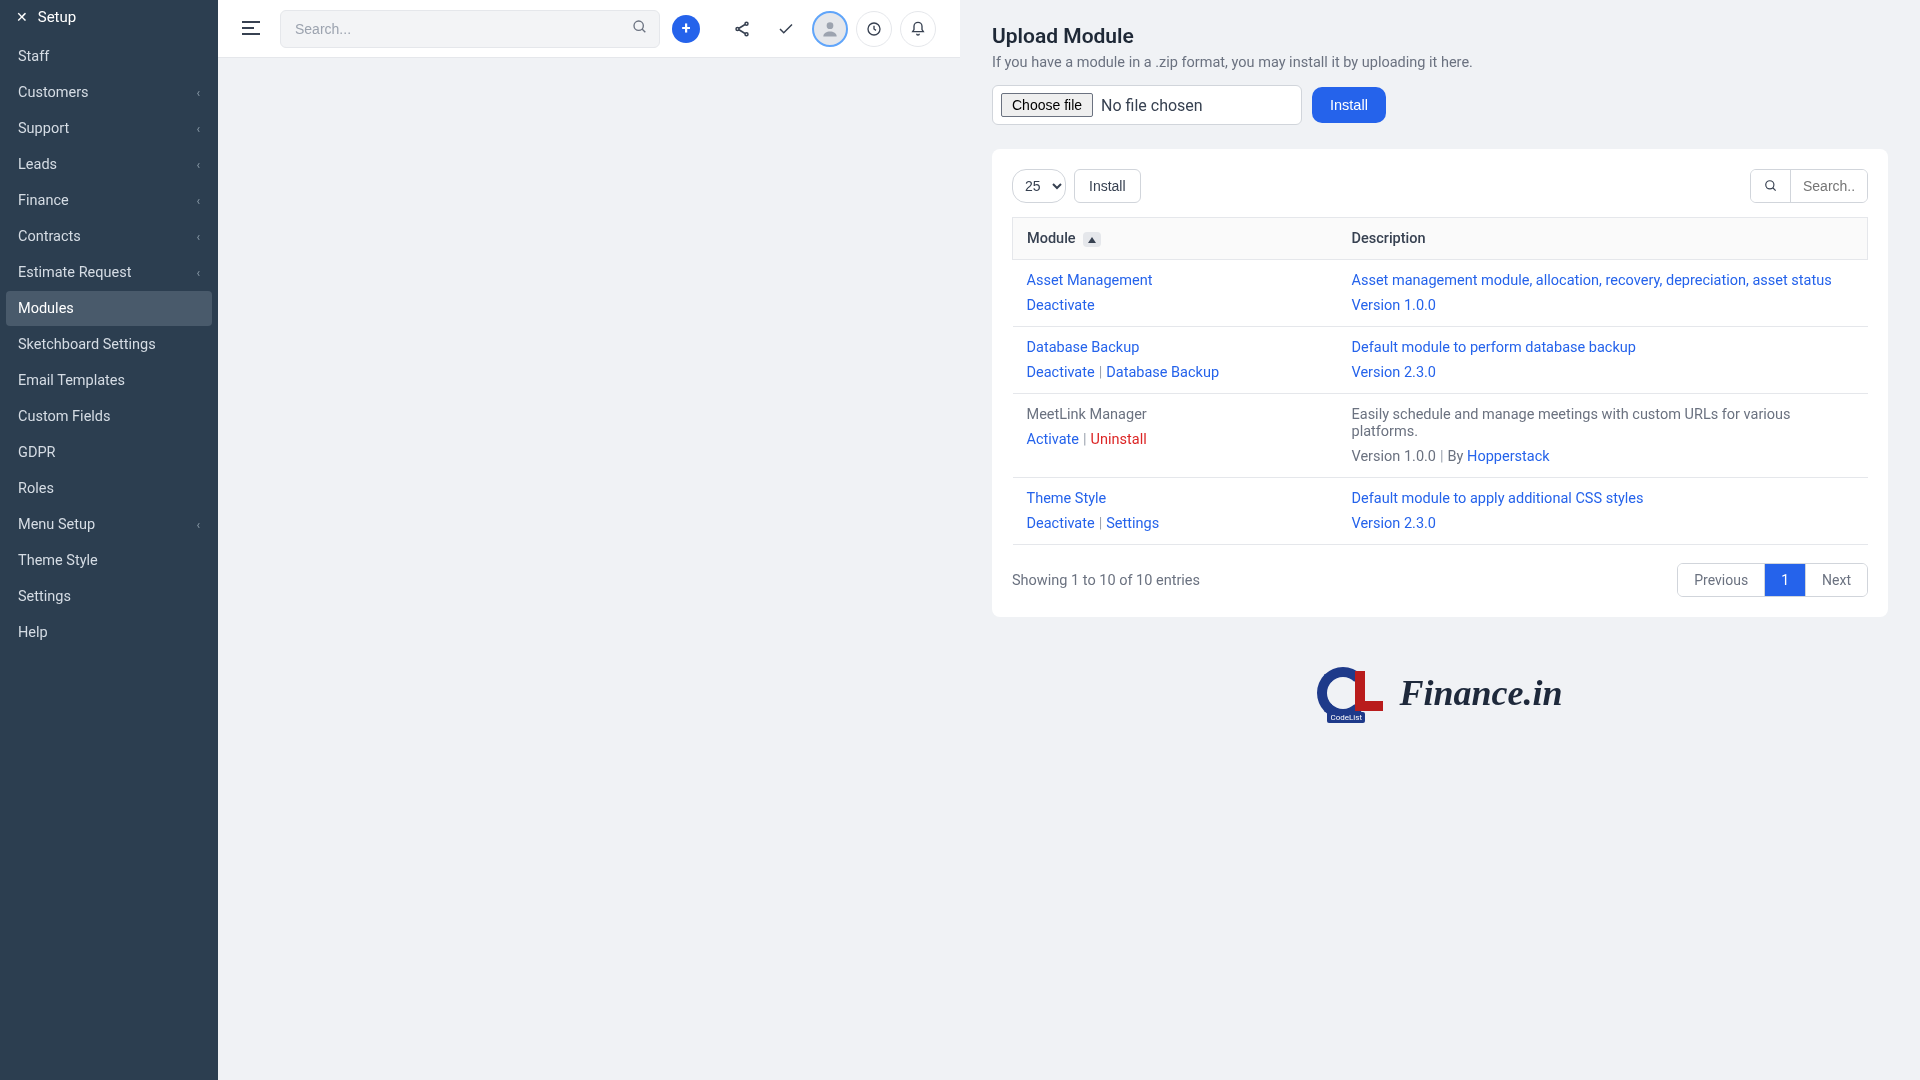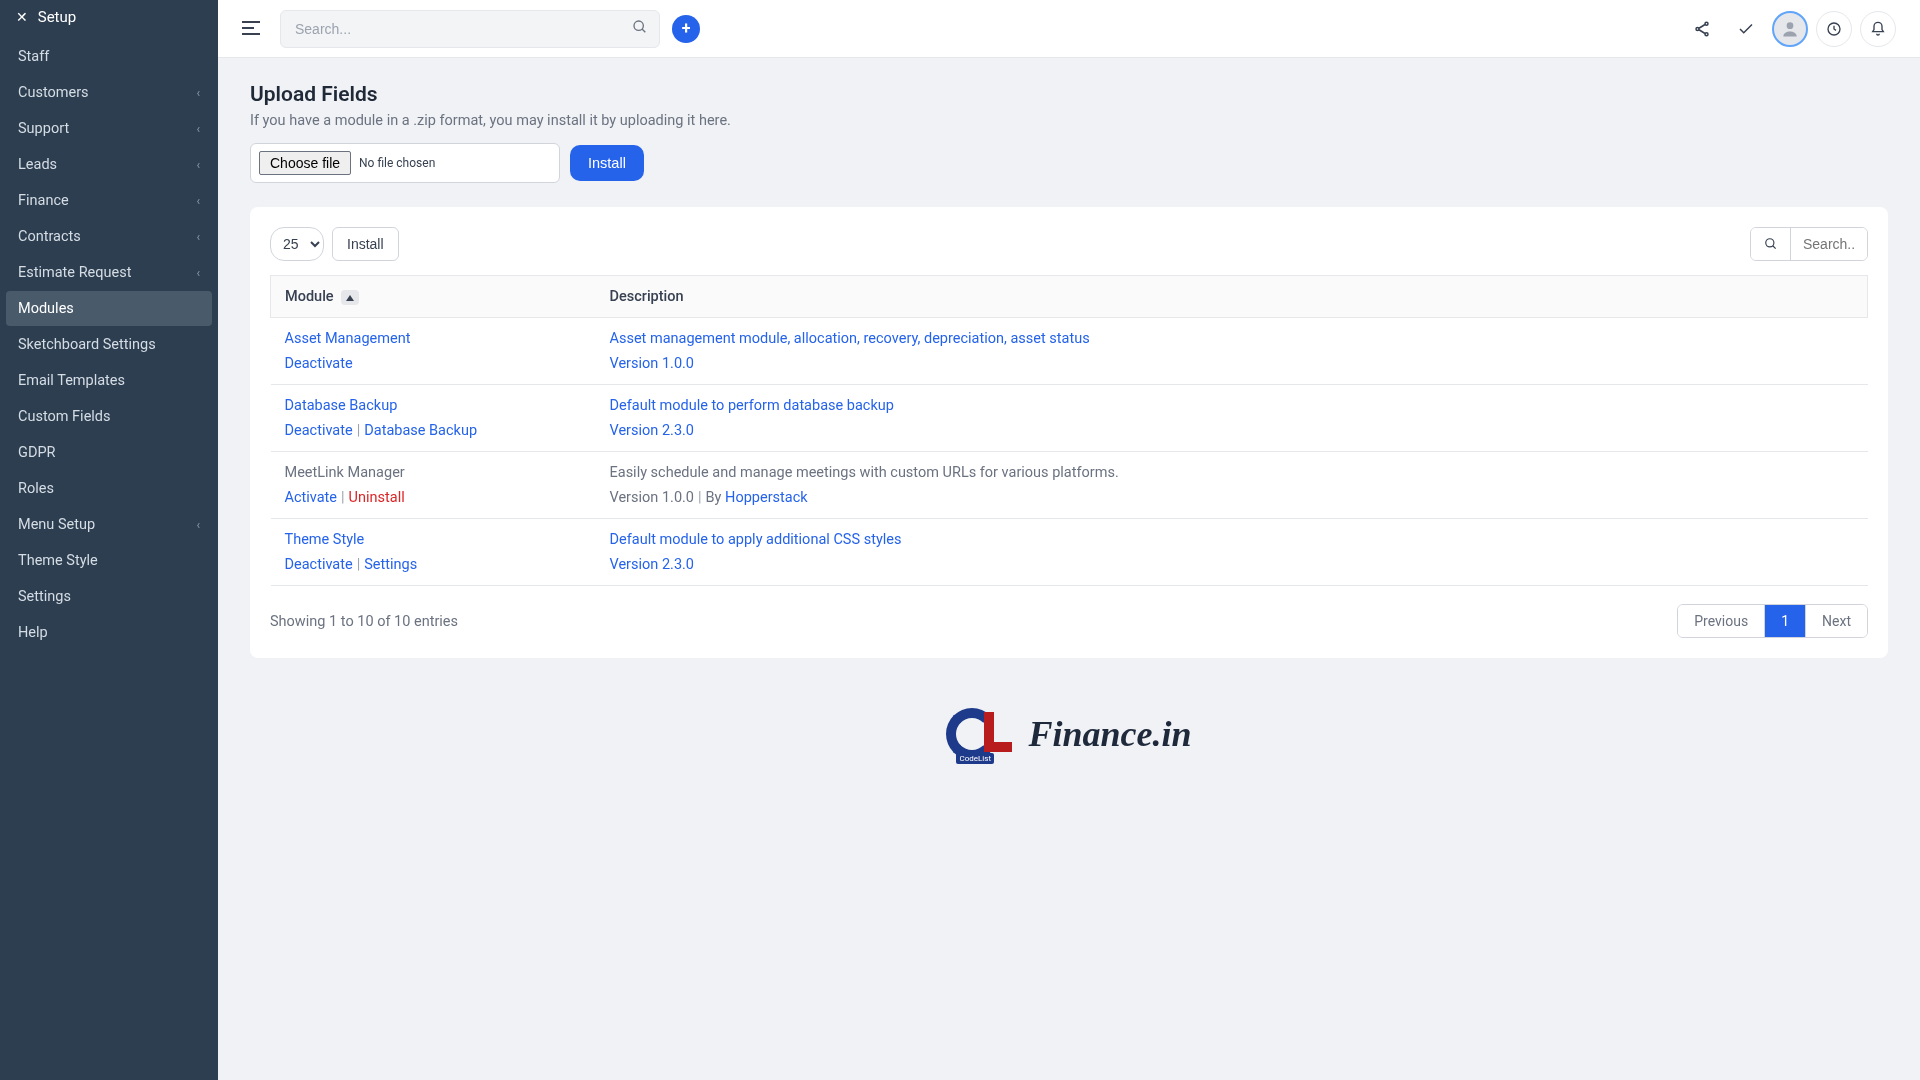--- a/index.html
+++ b/index.html
@@ -58,21 +58,20 @@
       color: #fff;
     }
     .chevron-left {
       font-size: 12px;
       color: #8a9ba8;
     }
     
     .main {
       flex: 1;
       display: flex;
-      flex-direction: column;
       height: 100%;
       overflow: hidden;
     }
     .topbar {
       background: #fff;
       height: 58px;
       display: flex;
       align-items: center;
       padding: 0 24px;
       border-bottom: 1px solid #e5e7eb;
@@ -197,21 +196,21 @@
     .choose-btn {
       border: 1px solid #6b7280;
       background: #efefef;
       padding: 3px 10px;
       margin: 0 8px;
       border-radius: 2px;
       font-size: 14px;
       cursor: pointer;
     }
     .file-label {
-      font-size: 12px;
+      font-size: 16px;
       color: #374151;
     }
     .install-btn {
       background: #2563eb;
       color: #fff;
       border: none;
       border-radius: 10px;
       padding: 10px 18px;
       font-size: 14.5px;
       cursor: pointer;
@@ -561,21 +560,21 @@
         <div class="topbar-icon bordered">
           <svg width="16" height="16" viewBox="0 0 24 24" fill="none" stroke="#374151" stroke-width="2">
               <path d="M6 8a6 6 0 1112 0v5l2 3H4l2-3V8z"></path>
               <path d="M10 19a2 2 0 004 0"></path>
             </svg>
         </div>
       </div>
     </header>
 
     <div class="content">
-      <h1 class="page-title">Upload Fields</h1>
+      <h1 class="page-title">Upload Module</h1>
       <p class="page-subtitle">If you have a module in a .zip format, you may install it by uploading it here.</p>
       <div class="upload-row">
         <div class="file-input-wrap">
           <button class="choose-btn">Choose file</button>
           <span class="file-label">No file chosen</span>
         </div>
         <button class="install-btn">Install</button>
       </div>
 
       <div class="card">

